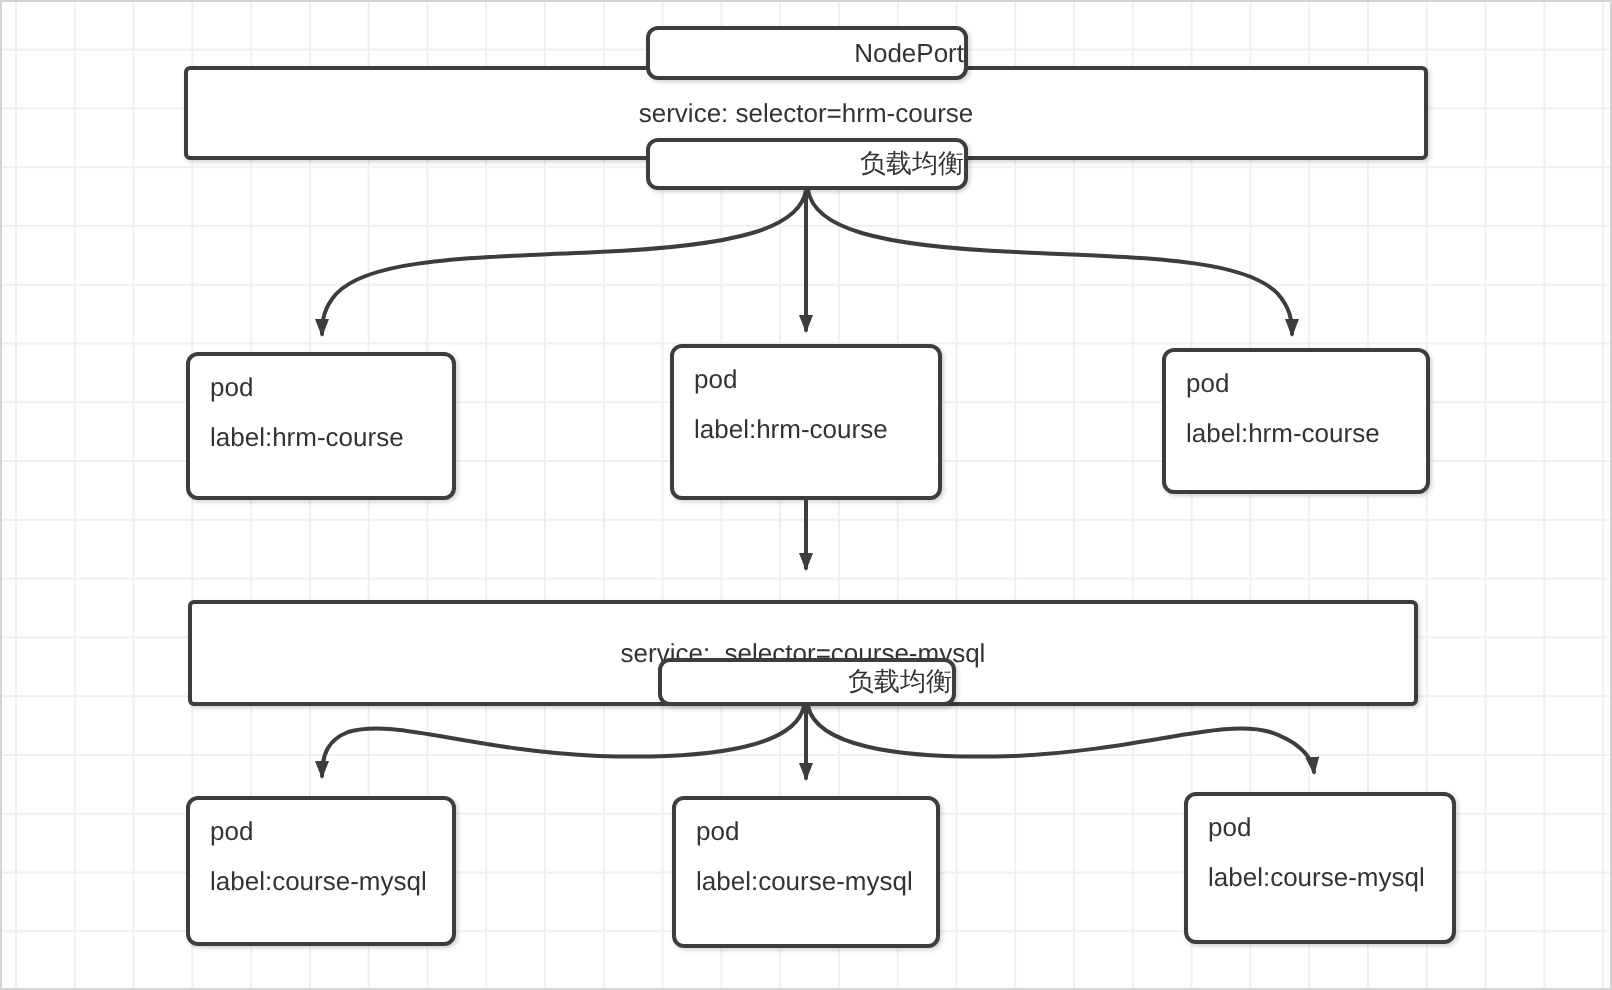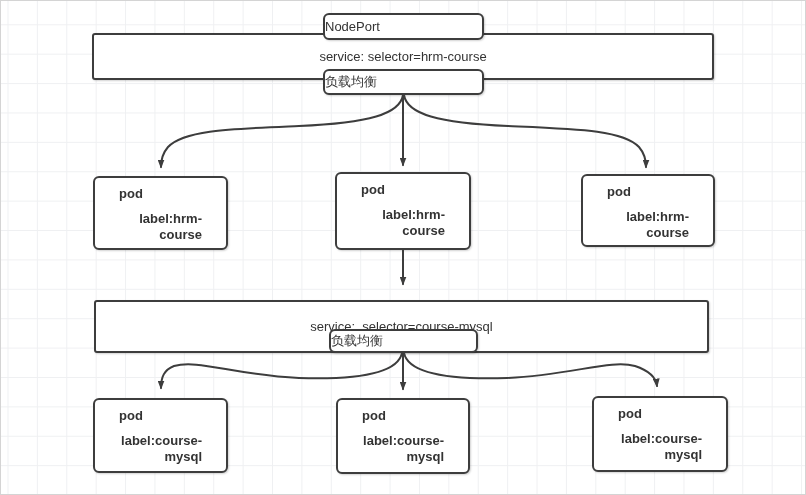--- a/index.html
+++ b/index.html
@@ -27,43 +27,42 @@
     position: absolute;
     box-sizing: border-box;
     background: #ffffff;
     border: 2px solid #3d3d3d;
     box-shadow: 1px 1px 2px rgba(0,0,0,0.18);
   }
   .pill {
     border-radius: 6px;
     display: flex;
     align-items: center;
-    justify-content: flex-start;
+    justify-content: flex-end;
     z-index: 3;
   }
   .service {
     border-radius: 3px;
     display: flex;
     align-items: center;
     justify-content: center;
     z-index: 2;
   }
   .service .label { white-space: pre; }
   .pod {
     border-radius: 6px;
-    padding: 8px 24px;
+    padding: 8px 10px;
     z-index: 3;
-    font-weight: bold;
   }
   .pod .pod-title {
     text-align: left;
     line-height: 16px;
   }
   .pod .pod-label {
-    text-align: right;
+    text-align: left;
     margin-top: 9px;
     line-height: 16px;
   }
   svg.connectors {
     position: absolute;
     left: 0; top: 0;
     z-index: 4;
     pointer-events: none;
   }
   svg.connectors path.edge {

